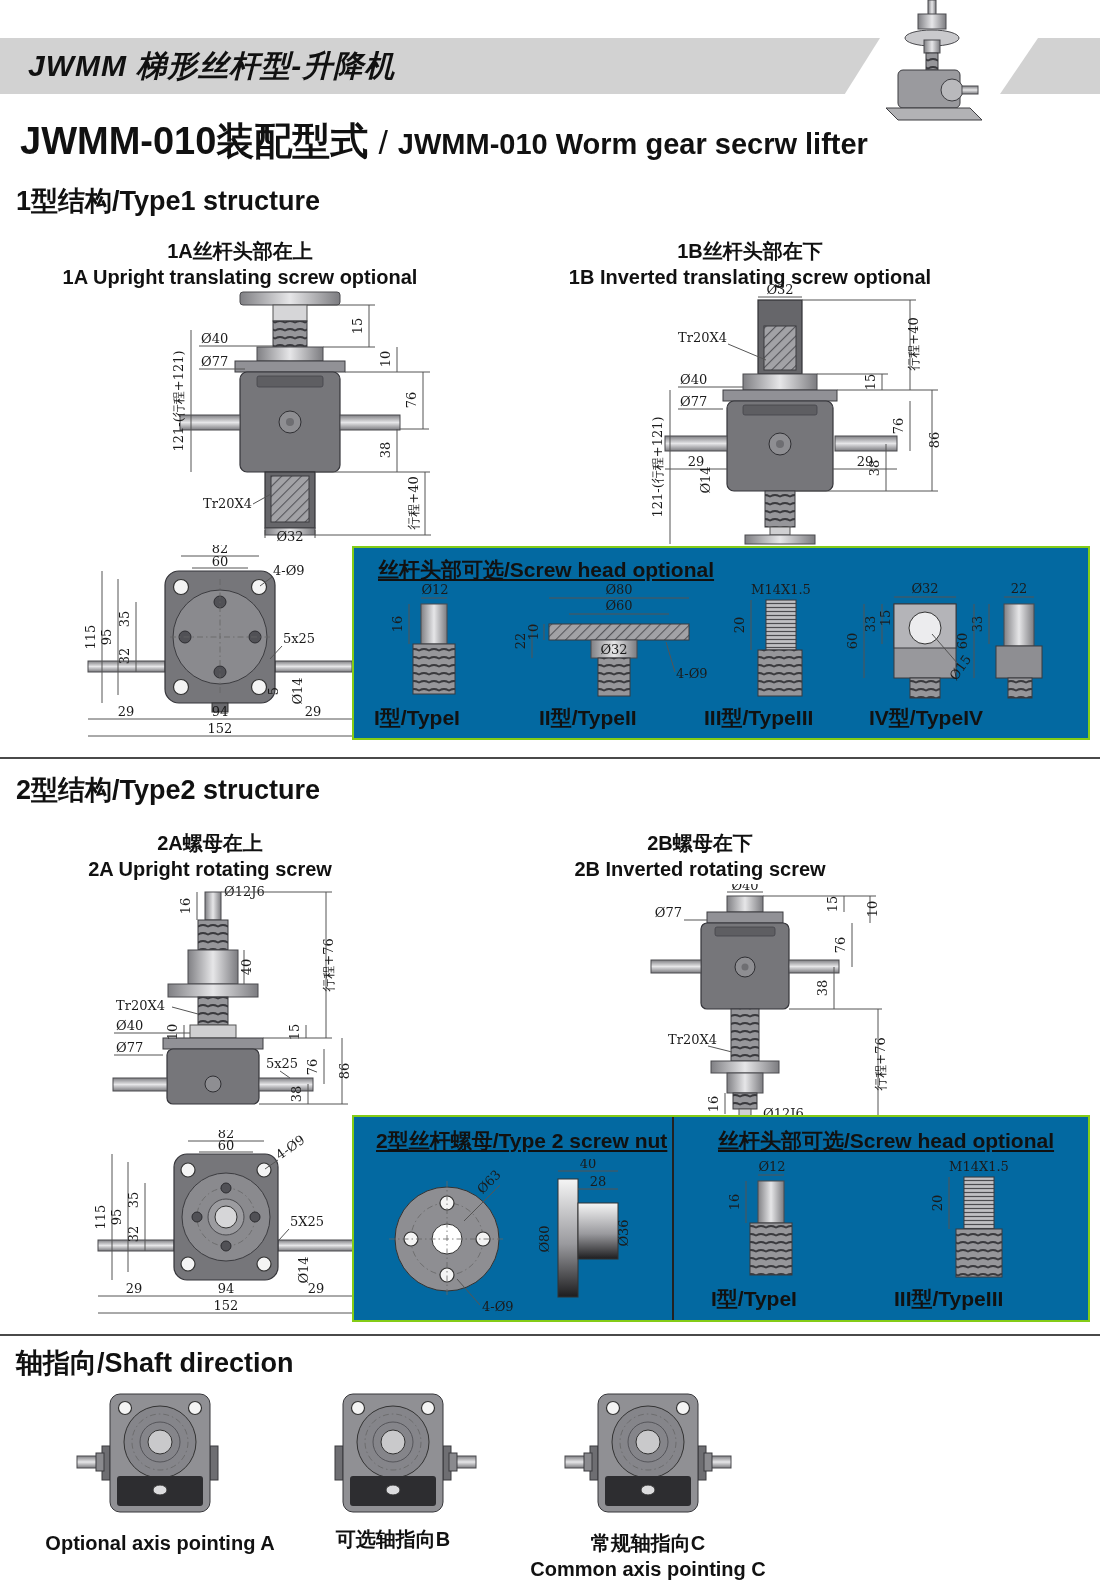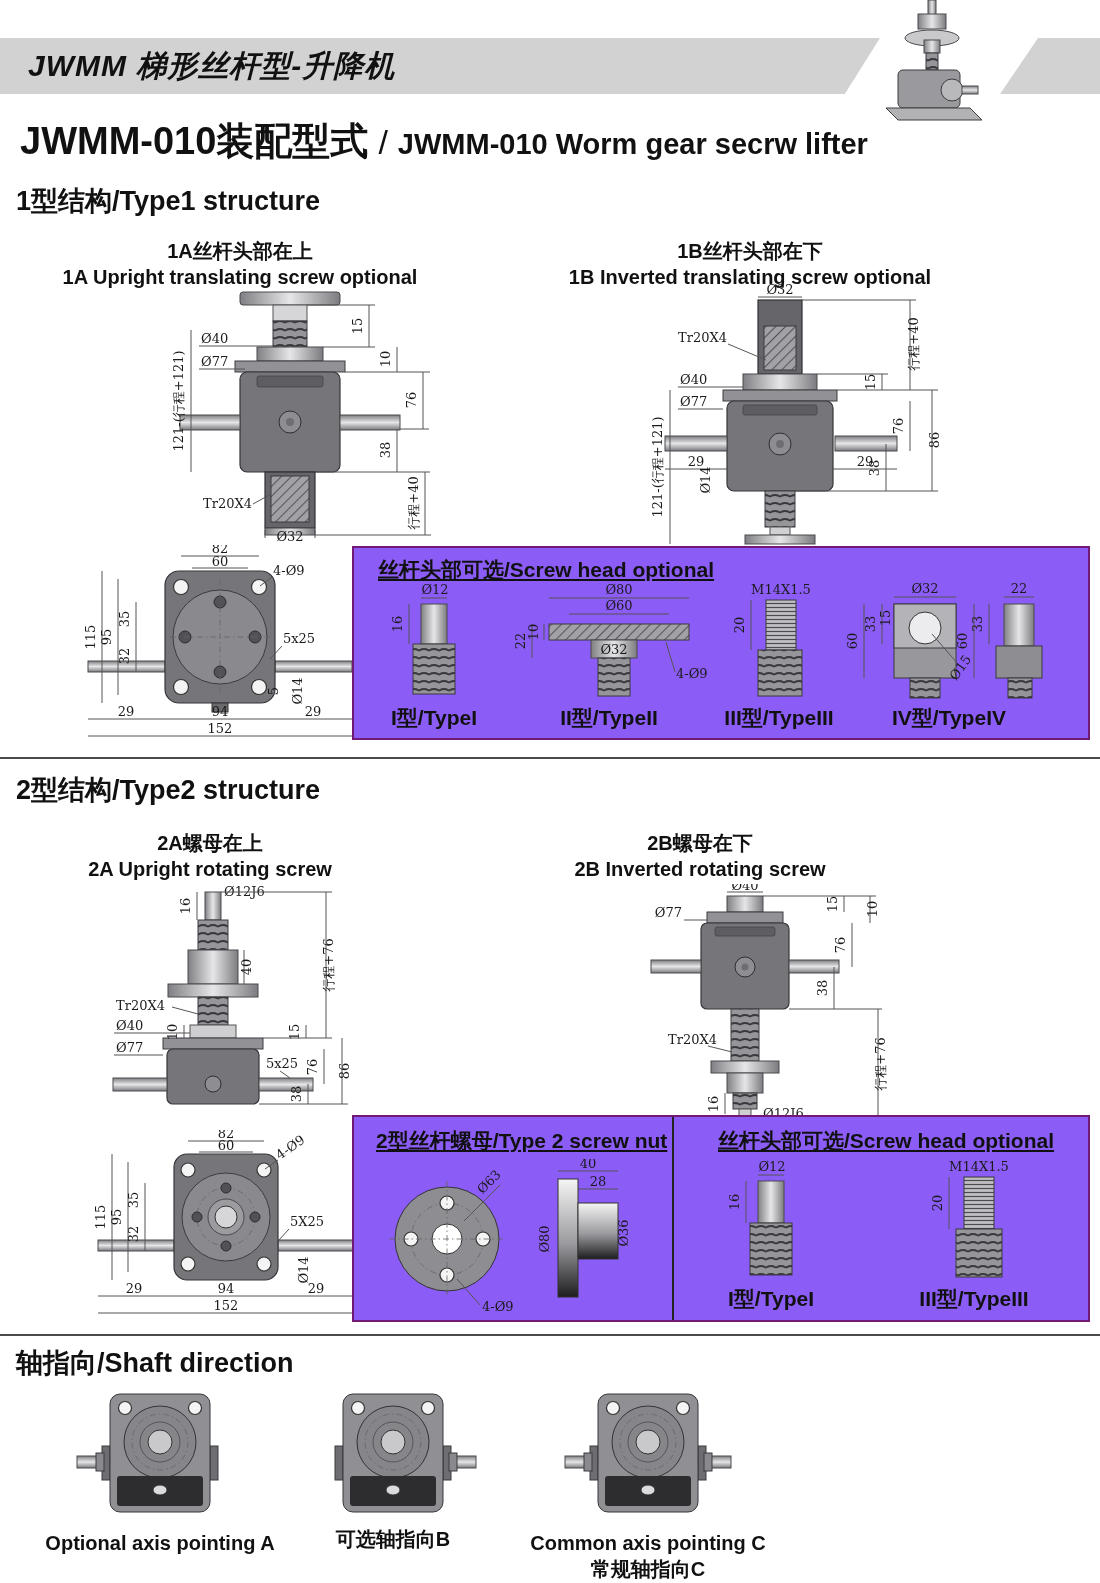--- a/index.html
+++ b/index.html
@@ -9,23 +9,23 @@
 .banner{left:0;top:38px;width:880px;height:56px;background:#d2d2d2;clip-path:polygon(0 0,100% 0,96% 100%,0 100%)}
 .banner-text{left:28px;top:46px;font-size:30px;font-weight:bold;font-style:italic;letter-spacing:1px}
 .banner2{left:1000px;top:38px;width:100px;height:56px;background:#d2d2d2;clip-path:polygon(38% 0,100% 0,100% 100%,0 100%)}
 .pagetitle{left:20px;top:116px;display:flex;align-items:baseline;gap:10px;white-space:nowrap}
 .pagetitle .zh{font-size:38px;font-weight:700}
 .pagetitle .sep{font-size:34px;font-weight:400}
 .pagetitle .en{font-size:29px;font-weight:700}
 .secheading{font-size:27px;font-weight:800}
 .caption{text-align:center;font-size:20px;font-weight:600;line-height:1.3}
 .divider{left:0;width:1100px;height:0;border-top:2px solid #4a4a4a}
-.bigbox{border:2px solid #701a75;background:#8b5cf6}
+.bigbox{border:2px solid #84cc16;background:#0369a1}
 .boxtitle{font-size:21px;font-weight:700;text-decoration:underline;white-space:nowrap}
-.typelabel{font-size:21px;font-weight:700;text-align:center;white-space:nowrap}
+.typelabel{font-size:21px;font-weight:700;white-space:nowrap}
 svg{display:block}
 svg text.dim{font-family:"DejaVu Serif",serif;font-size:13px;fill:#1b1b1b}
 .dl{stroke:#555;stroke-width:1;fill:none}
 .cl{stroke:#666;stroke-width:0.8;fill:none;stroke-dasharray:6 3 1.5 3}
 .bodyfill{fill:#76767a;stroke:#35353a;stroke-width:1.2}
 .slot{fill:#5e5e62;stroke:#44444a;stroke-width:0.8}
 .plate{fill:#919196;stroke:#3c3c40;stroke-width:1}
 .cylf{fill:url(#gcyl);stroke:#4a4a4e;stroke-width:1}
 .shaftf{fill:url(#gshaft);stroke:#4a4a4e;stroke-width:1}
 .coilf{fill:url(#coil);stroke:#3a3a3e;stroke-width:1}
@@ -544,16 +544,16 @@
     <circle cx="85" cy="52" r="20" fill="none" stroke="#55555a"></circle>
     <circle cx="85" cy="52" r="12" fill="#c9c9cb" stroke="#333"></circle>
     <circle cx="50" cy="18" r="6.5" class="hole"></circle>
       <circle cx="120" cy="18" r="6.5" class="hole"></circle>
     <circle cx="50" cy="108" r="6.5" class="hole"></circle>
       <circle cx="120" cy="108" r="6.5" class="hole"></circle>
     <rect x="42" y="86" width="86" height="30" rx="3" fill="#2d2d30"></rect>
     <ellipse cx="85" cy="100" rx="7" ry="5" fill="#dcdcde" stroke="#333"></ellipse>
   </svg>
   <div class="caption" style="margin-top:8px">
+    <div>常规轴指向C</div>
     <div>Common axis pointing C</div>
-    <div>常规轴指向C</div>
   </div>
 </div>
 
 </body></html>

